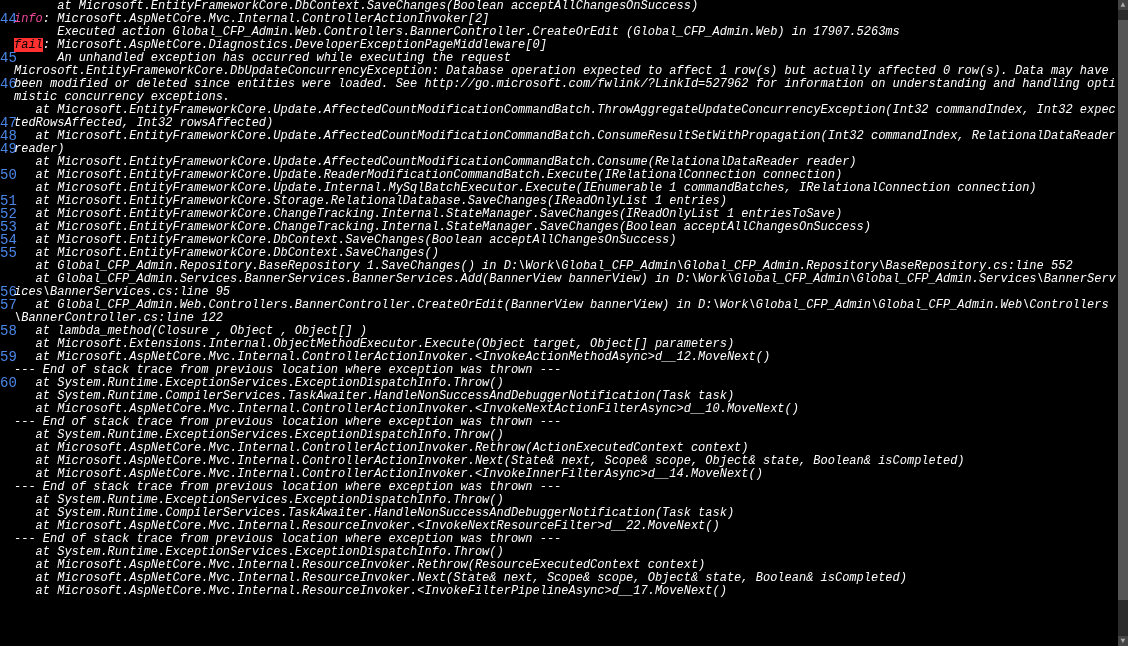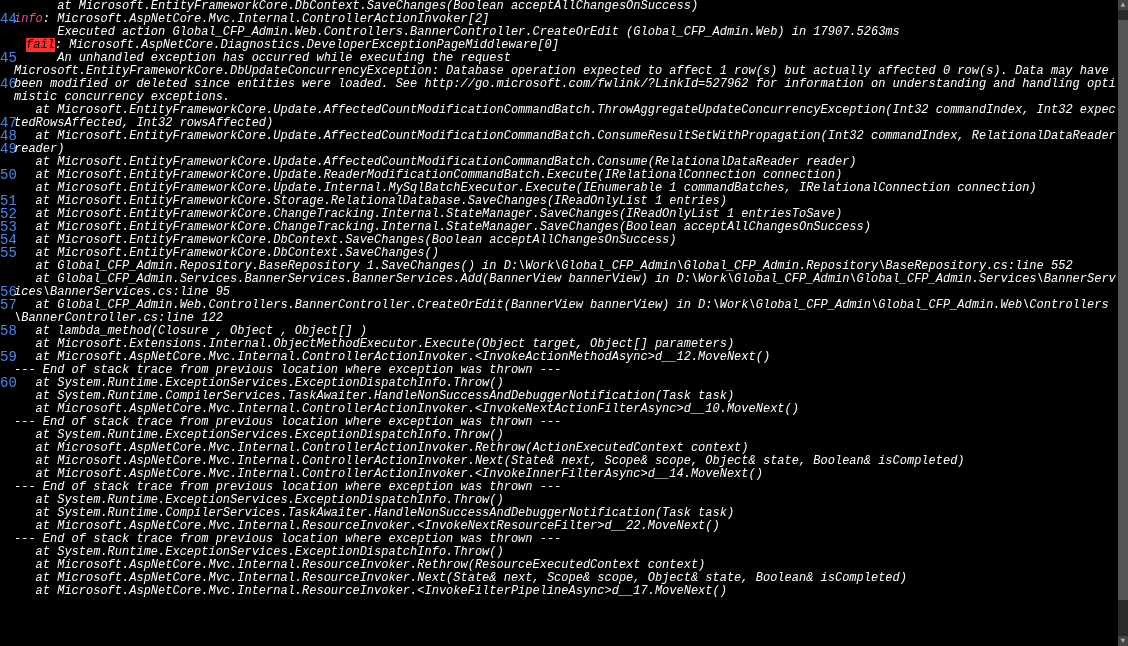--- a/index.html
+++ b/index.html
@@ -32,21 +32,21 @@
     width: 14px;
     bottom: 0;
     color: #4a86e8;
     font-family: "Consolas","Courier New",monospace;
     font-size: 14px;
     line-height: 13px;
     text-align: right;
     white-space: pre;
   }
   .info { color: #ec4899; }
-  .fail { color: #000; background: #ff3030; margin-left: 12px; }
+  .fail { color: #000; background: #ff3030; }
   .white { color: #fff; }
   .scrollbar {
     position: absolute;
     right: 0;
     top: 0;
     width: 10px;
     height: 646px;
     background: #2b2b2b;
   }
   .scroll-thumb {

